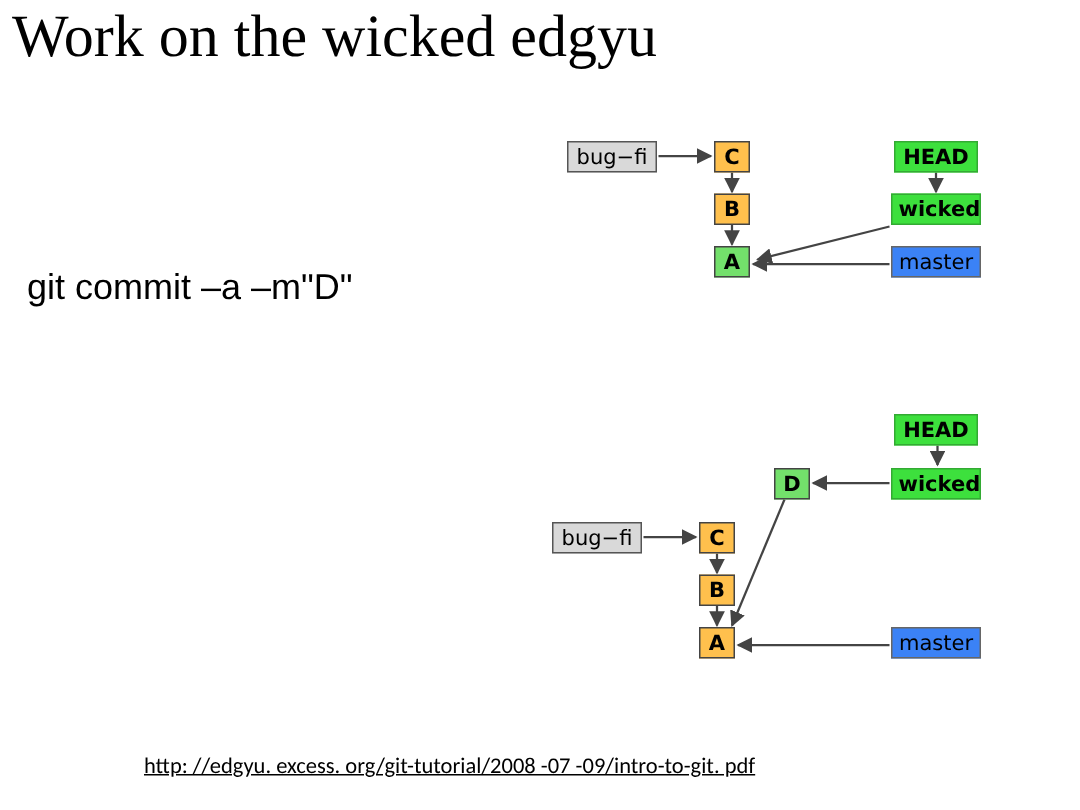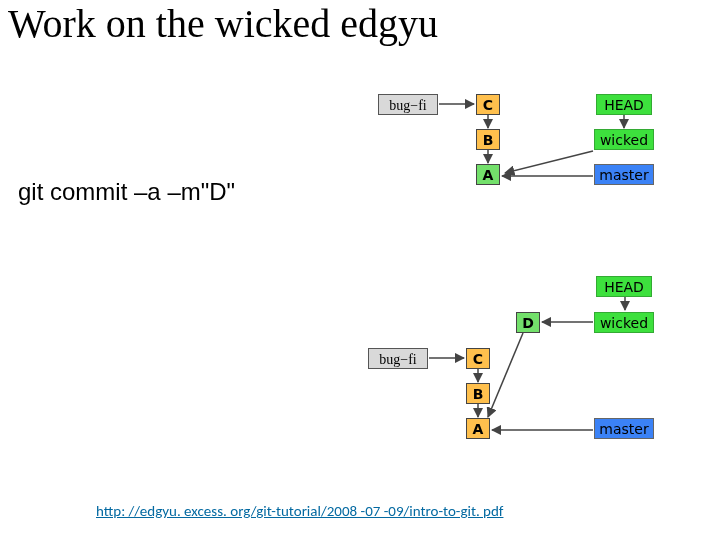--- a/index.html
+++ b/index.html
@@ -32,21 +32,21 @@
     font-family: "Arial", sans-serif;
     font-size: 24px;
   }
   .cite {
     position: absolute;
     left: 96px;
     top: 502px;
     font-size: 15px;
     font-family: "Calibri", "Arial", sans-serif;
     text-decoration: underline;
-    color: #0369a1;
+    color: #000000;
   }
 
   
   .diagram {
     position: absolute;
   }
   .node {
     position: absolute;
     border: 1px solid #000;
     font-family: "DejaVu Sans", "Arial", sans-serif;
@@ -68,26 +68,25 @@
     background: #73e06b;
     font-weight: 600;
     border-color: #444;
   }
   .gray-node {
     background: #d9d9d9;
     border-color: #555;
     height: 21px;
     line-height: 19px;
     font-size: 14px;
-    font-family: Liberation Serif, serif;
   }
   .green-node {
     background: #3de03d;
     border-color: #3a3;
-    font-weight: 400;
+    font-weight: 700;
     height: 21px;
     line-height: 19px;
     font-size: 14px;
   }
   .white-node {
     background: #3b82f6;
     border-color: #666;
     height: 21px;
     line-height: 19px;
     font-size: 14px;

